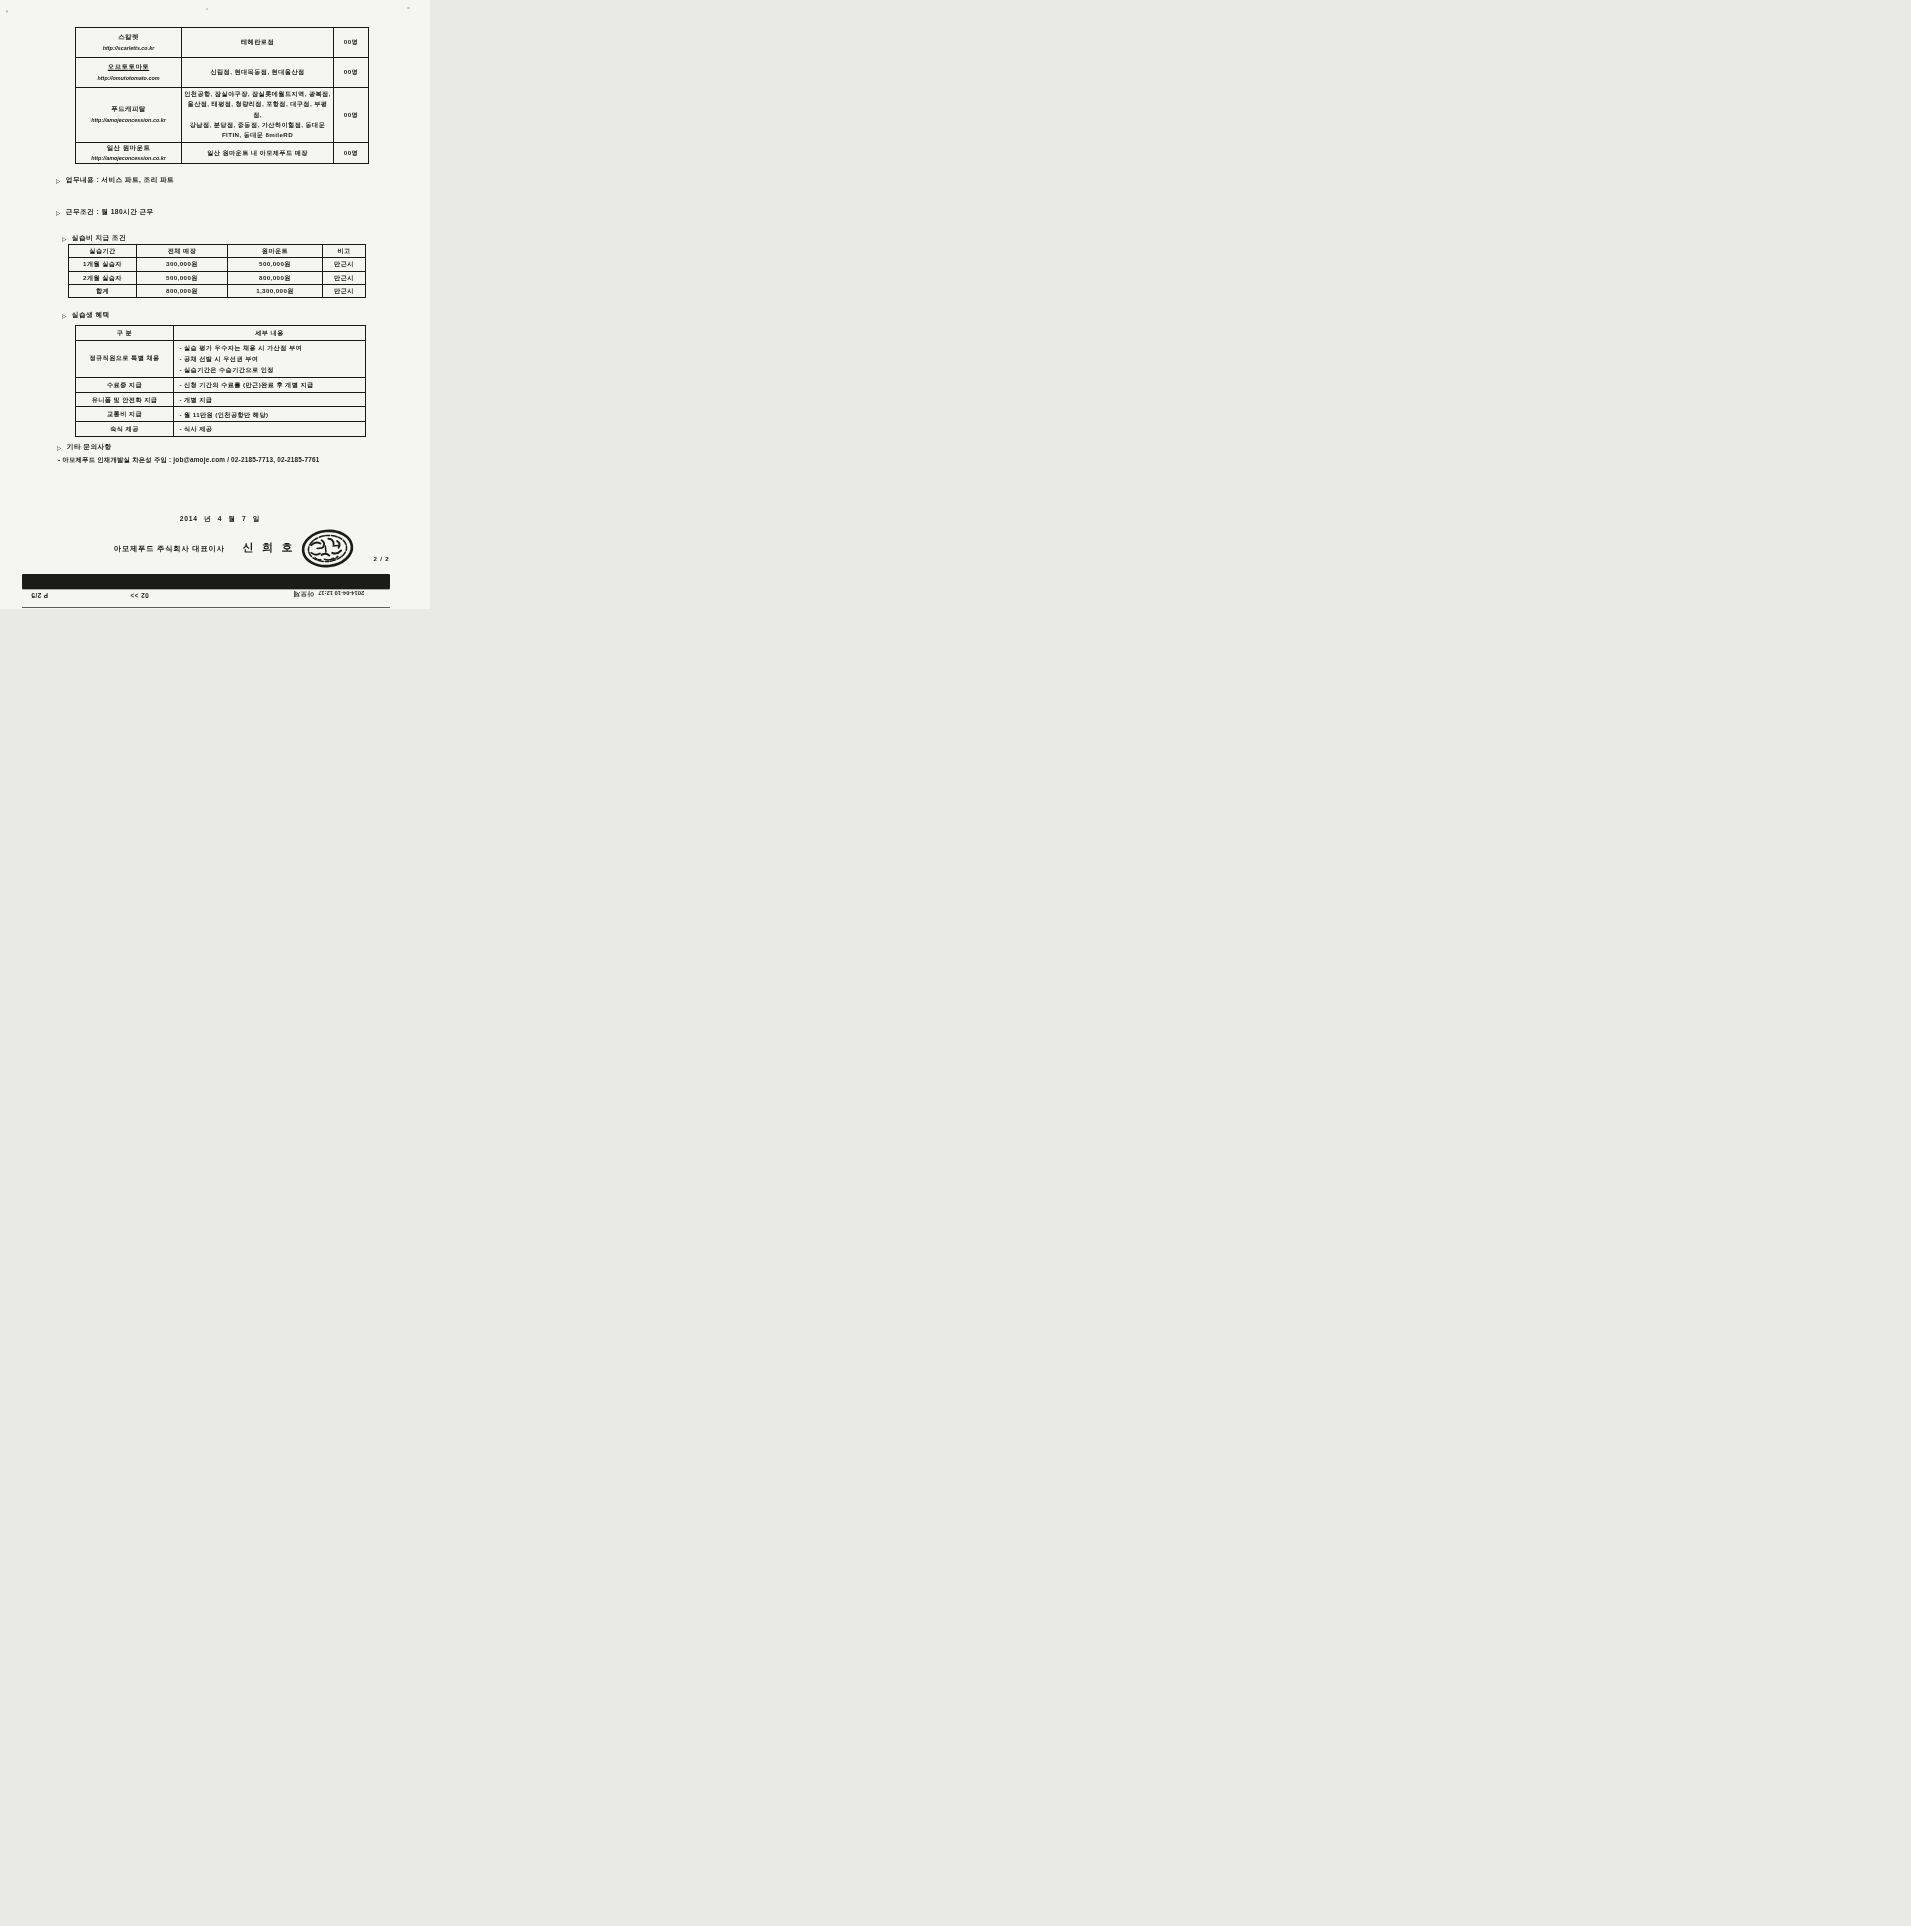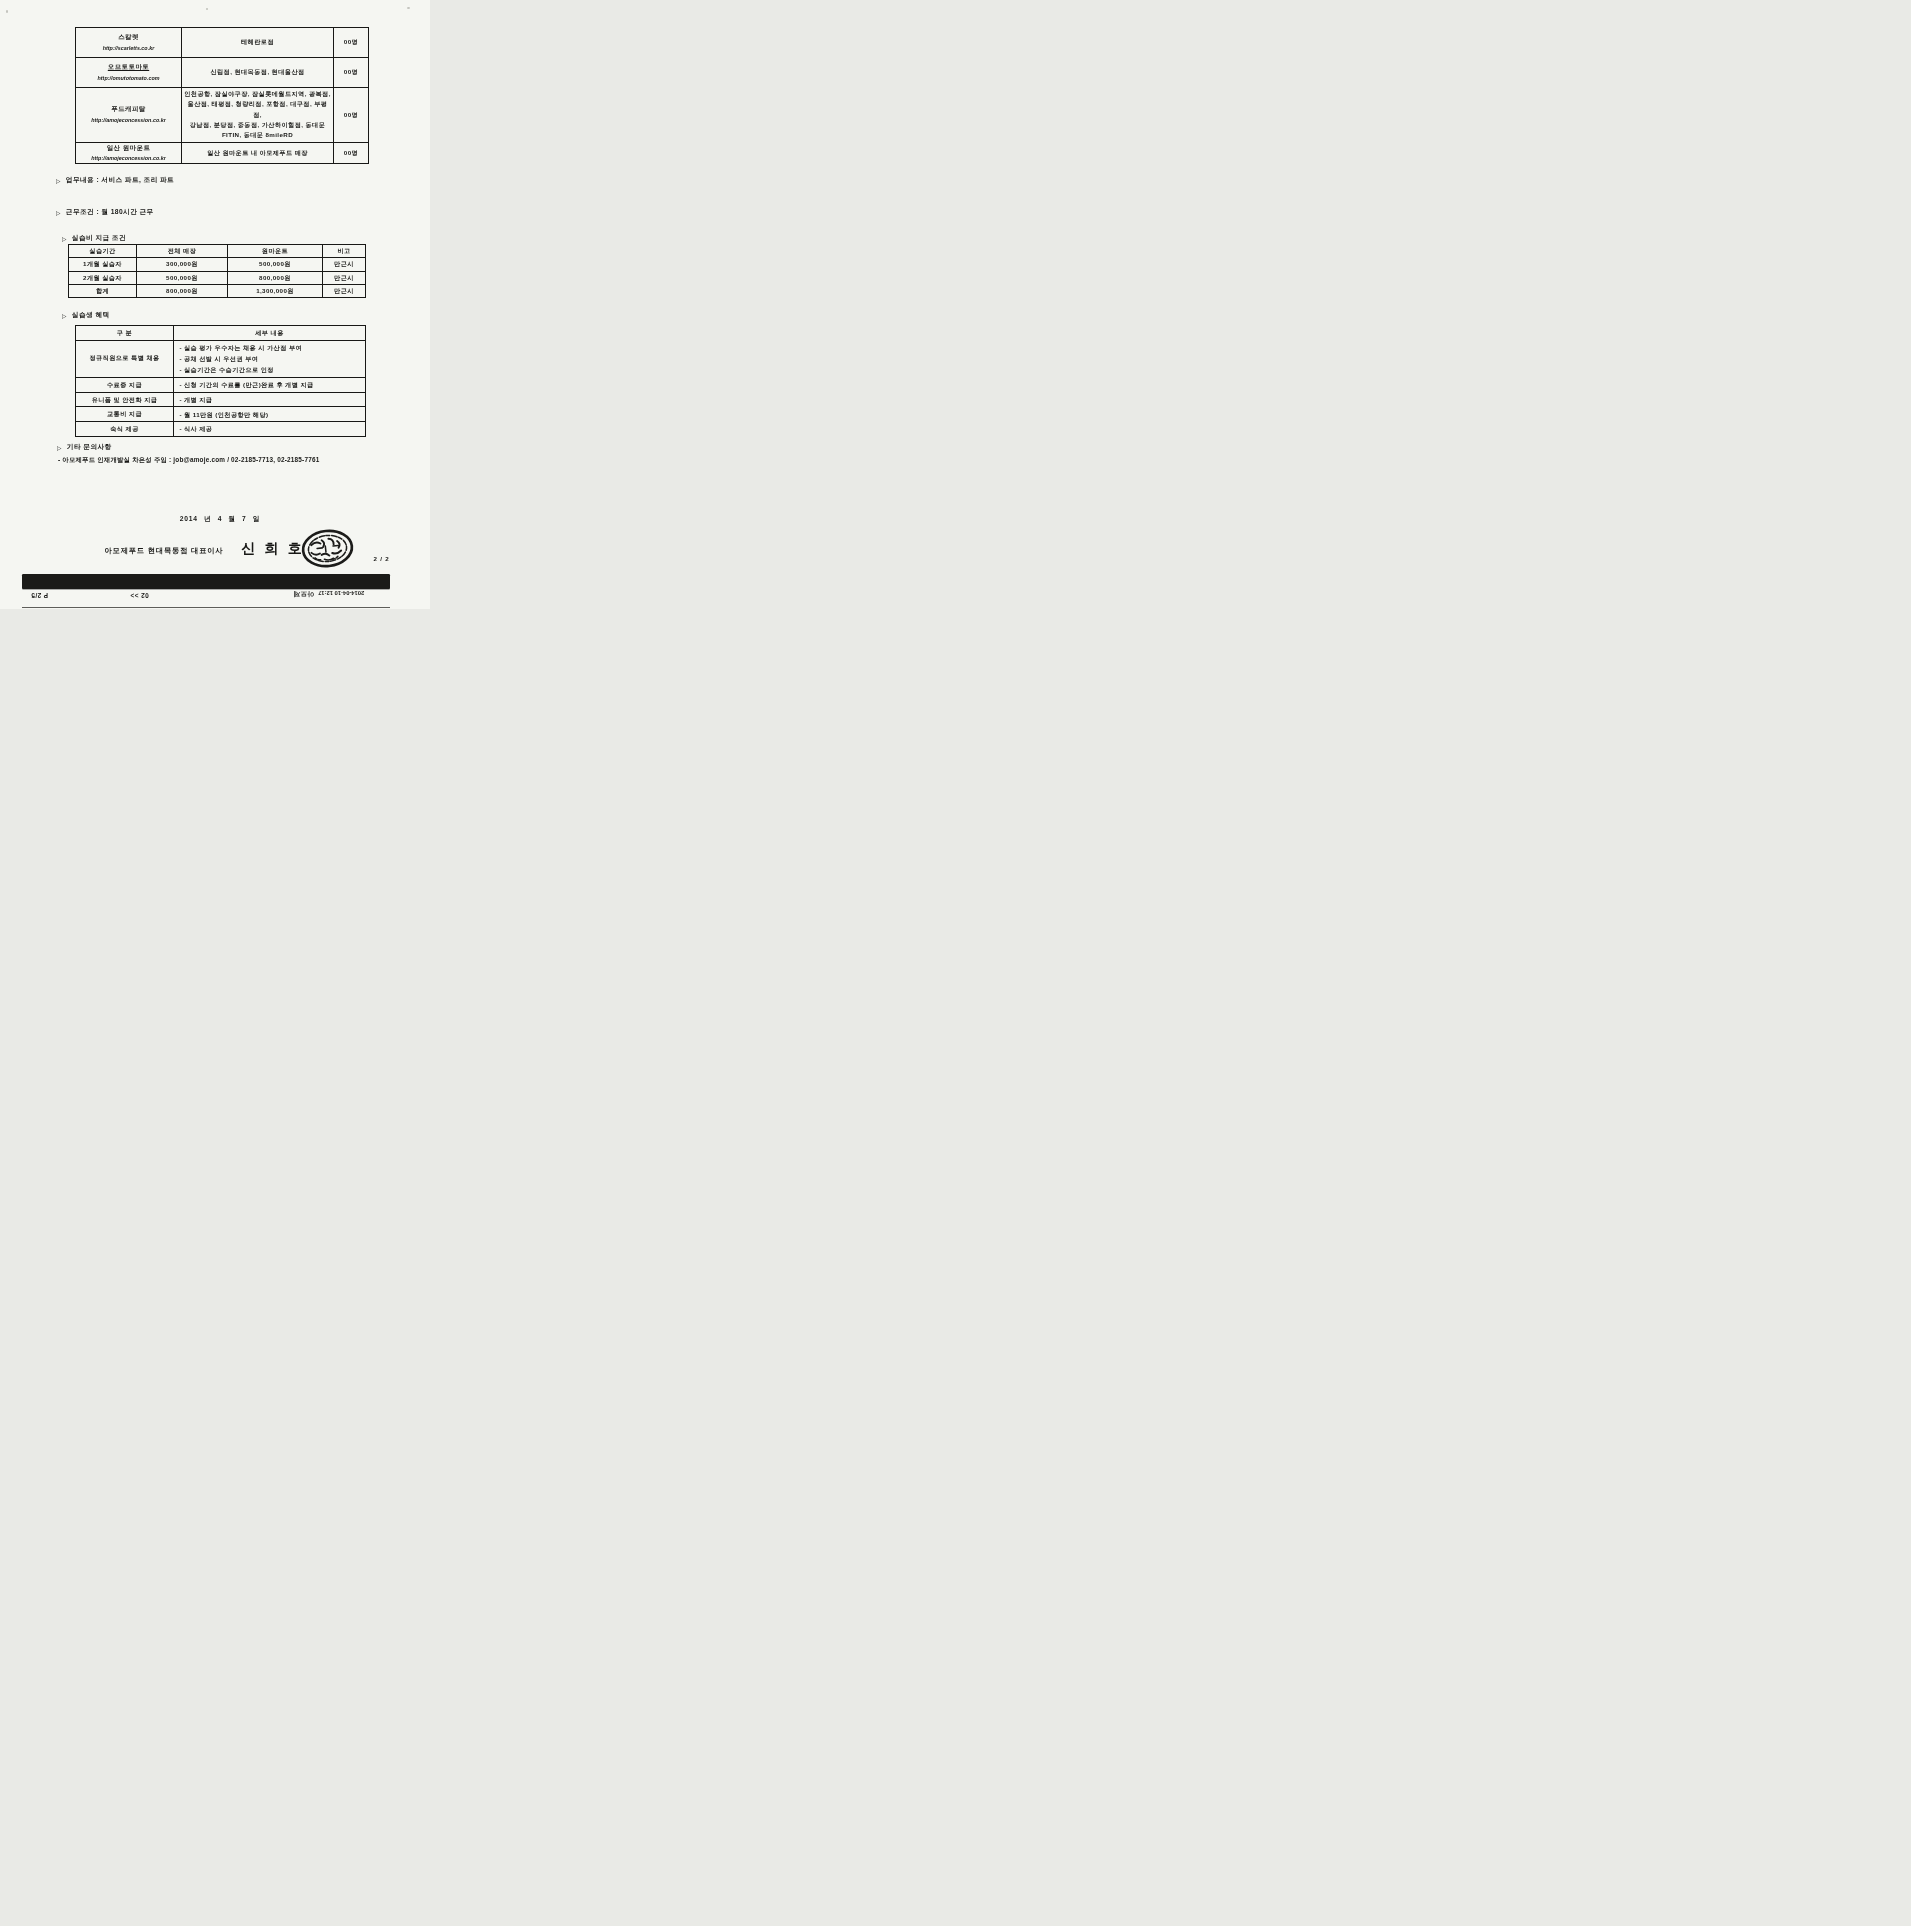--- a/index.html
+++ b/index.html
@@ -46,21 +46,21 @@
   .t2 .trow{grid-template-columns:67px 91px 95px 1fr;}
   .t2 .tcell{font-size:6.2px;min-height:12.3px;}
   
   .t3{left:75px;top:325px;width:291px;}
   .t3 .trow{grid-template-columns:97px 1fr;}
   .t3 .tcell{font-size:6.2px;}
   .t3 .details{line-height:11.2px;}
   
   .date-line{position:absolute;left:116px;top:515px;width:208px;text-align:center;font-size:6.7px;letter-spacing:0.8px;word-spacing:3.5px;}
   .sig-line{position:absolute;left:89px;top:540px;width:231px;text-align:center;font-size:7.3px;letter-spacing:0.8px;white-space:nowrap;}
-  .sig-line .ceo{font-size:14px;letter-spacing:2.7px;margin-left:15px;}
+  .sig-line .ceo{font-size:11px;letter-spacing:2.7px;margin-left:15px;}
   .seal{position:absolute;left:300px;top:529px;width:55px;height:39px;transform:rotate(-6deg);}
   .page-num{position:absolute;left:362px;top:555px;width:39px;text-align:center;font-size:6.2px;letter-spacing:0.8px;}
   
   .scan-bar{position:absolute;left:22.3px;top:574px;width:368px;height:14.6px;background:#1b1b18;border-radius:1.2px;box-shadow:0 0.8px 0 rgba(20,20,18,.45);}
   .flip{transform:rotate(180deg);display:inline-block;}
   .fax-left{position:absolute;left:31px;top:592px;font-size:6.5px;letter-spacing:0.4px;}
   .fax-mid{position:absolute;left:130px;top:592px;font-size:6.5px;letter-spacing:0.4px;}
   .fax-right{position:absolute;left:293px;top:589px;display:flex;gap:3.9px;align-items:center;transform:rotate(180deg);font-size:5.8px;white-space:nowrap;}
   .fax-right .sender{font-size:6.7px;letter-spacing:0.4px;}
   .bottom-line{position:absolute;left:21.6px;top:607px;width:368px;height:0.8px;background:#43433f;opacity:.85;}
@@ -208,21 +208,21 @@
   <div class="bullet" style="left:57px;top:443px;">
     <span class="marker">▷</span>
     <span>기타 문의사항</span>
   </div>
   <div class="bullet" style="left:58px;top:456px;font-size:6.4px;letter-spacing:0.2px;">
     <span>- 아모제푸드 인재개발실 차은성 주임 :  job@amoje.com / 02-2185-7713, 02-2185-7761</span>
   </div>
 
   <div class="date-line">2014 년  4 월  7 일</div>
   <div class="sig-line">
-    <span>아모제푸드 현대목동점 대표이사</span>
+    <span>아모제푸드 주식회사 대표이사</span>
     <span class="ceo">신 희 호</span>
   </div>
 
   <svg class="seal" viewBox="0 0 142 102">
     <g fill="none" stroke="#1c1c1a" stroke-linecap="round">
       <ellipse cx="71" cy="51" rx="64" ry="46" stroke-width="7"></ellipse>
       <ellipse cx="71" cy="51" rx="50" ry="34" stroke-width="4" stroke-dasharray="10 5 14 4"></ellipse>
       <path d="M30 38 q12 -10 24 -2 M58 28 q10 8 2 18 M76 26 q14 2 12 16 M98 34 q10 8 2 18" stroke-width="5"></path>
       <path d="M28 58 q10 10 22 4 M54 66 q12 -6 20 4 M82 64 q12 6 24 -4" stroke-width="5"></path>
       <path d="M44 48 h14 M66 44 v16 M86 46 h14 M60 78 q12 6 24 0" stroke-width="4"></path>

